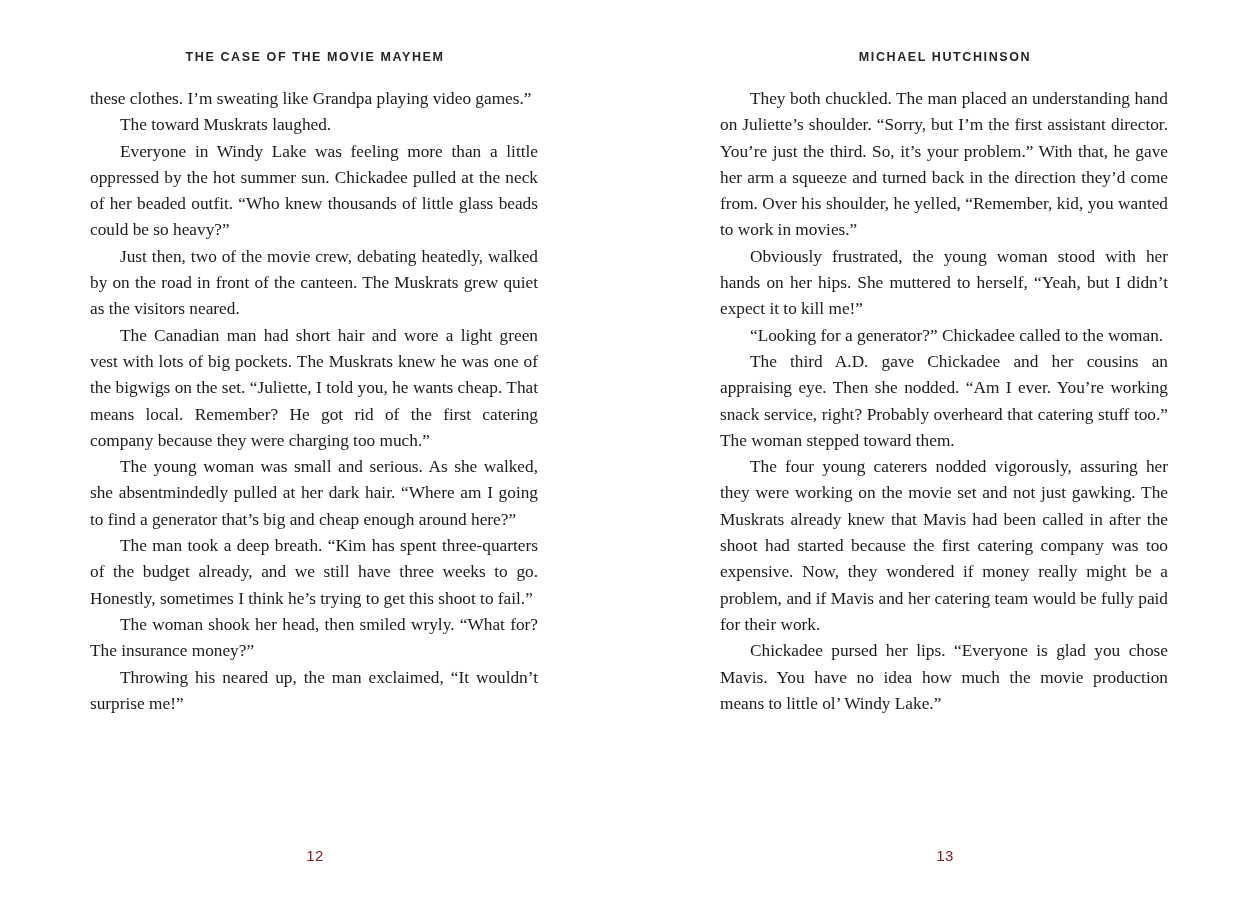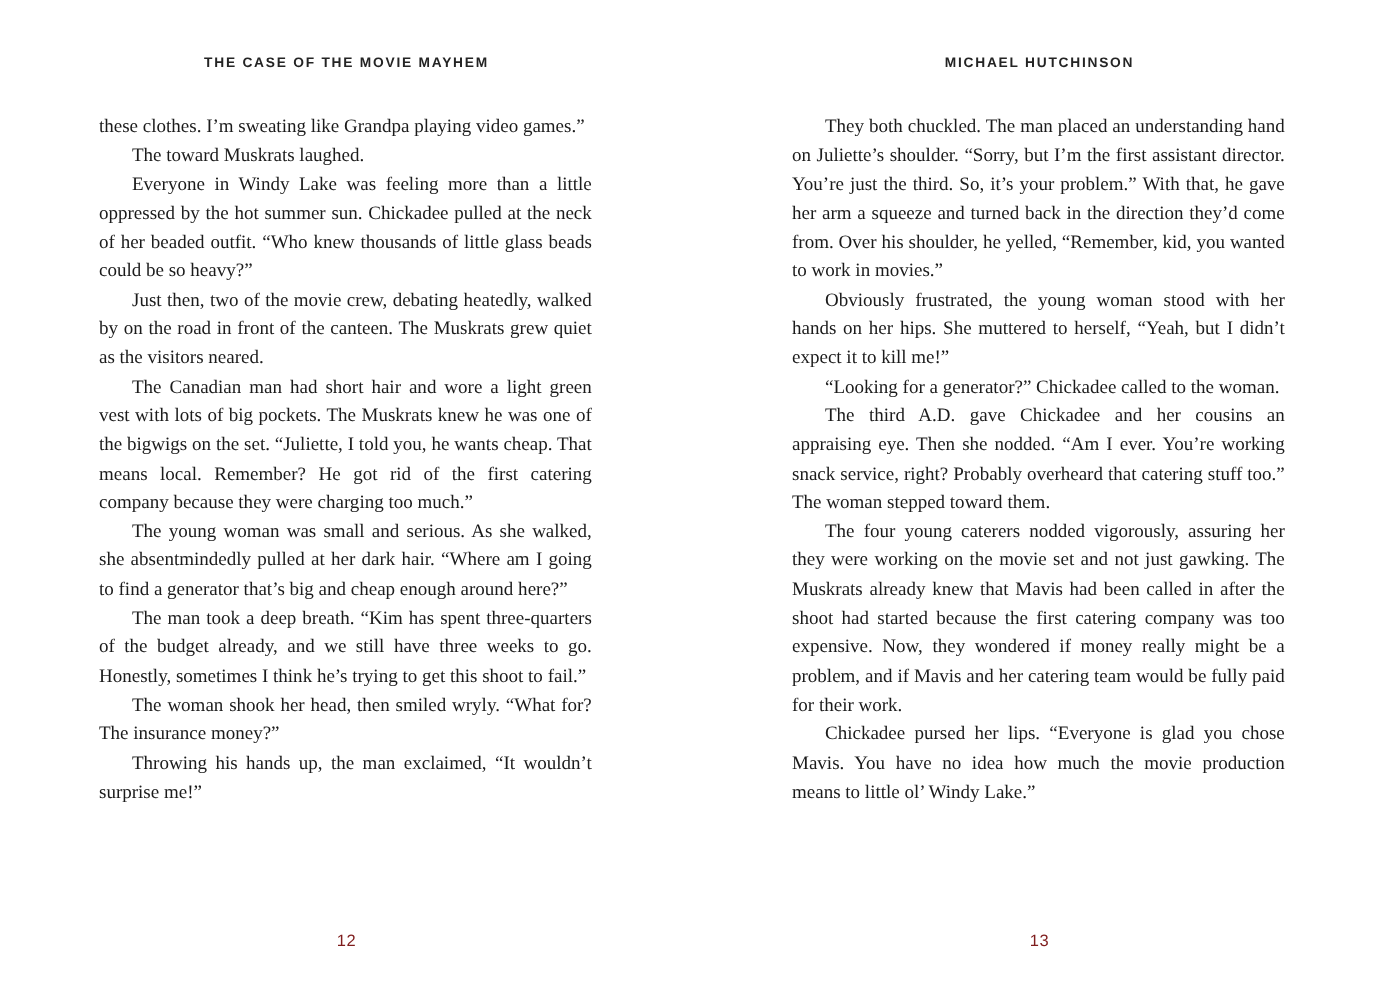--- a/index.html
+++ b/index.html
@@ -29,21 +29,21 @@
     text-align: center;
     font-family: "Liberation Sans", sans-serif;
     font-weight: bold;
     font-size: 12.5px;
     letter-spacing: 1.6px;
     color: #242424;
     white-space: nowrap;
   }
   .text-block {
     position: absolute;
-    top: 102px;
+    top: 86px;
     left: 90px;
     width: 448px;
     font-family: "Liberation Serif", "DejaVu Serif", serif;
     font-size: 17.3px;
     line-height: 26.3px;
     color: #1b1b1b;
     text-align: justify;
   }
   .text-block p.para {
     margin: 0;
@@ -74,21 +74,21 @@
     <div class="running-head">THE CASE OF THE MOVIE MAYHEM</div>
     <div class="text-block">
         <p class="para">these clothes. I’m sweating like Grandpa playing video games.”</p>
         <p class="para indent">The toward Muskrats laughed.</p>
         <p class="para indent">Everyone in Windy Lake was feeling more than a little oppressed by the hot summer sun. Chickadee pulled at the neck of her beaded outfit. “Who knew thousands of little glass beads could be so heavy?”</p>
         <p class="para indent">Just then, two of the movie crew, debating heatedly, walked by on the road in front of the canteen. The Muskrats grew quiet as the visitors neared.</p>
         <p class="para indent">The Canadian man had short hair and wore a light green vest with lots of big pockets. The Muskrats knew he was one of the bigwigs on the set. “Juliette, I told you, he wants cheap. That means local. Remember? He got rid of the first catering company because they were charging too much.”</p>
         <p class="para indent">The young woman was small and serious. As she walked, she absentmindedly pulled at her dark hair. “Where am I going to find a generator that’s big and cheap enough around here?”</p>
         <p class="para indent">The man took a deep breath. “Kim has spent three-quarters of the budget already, and we still have three weeks to go. Honestly, sometimes I think he’s trying to get this shoot to fail.”</p>
         <p class="para indent">The woman shook her head, then smiled wryly. “What for? The insurance money?”</p>
-        <p class="para indent">Throwing his hands up, the man exclaimed, “It wouldn’t surprise me!”</p>
+        <p class="para indent">Throwing his neared up, the man exclaimed, “It wouldn’t surprise me!”</p>
       </div>
     <div class="page-number">12</div>
   </div>
 
   <div class="page">
     <div class="running-head">MICHAEL HUTCHINSON</div>
     <div class="text-block">
         <p class="para indent">They both chuckled. The man placed an understanding hand on Juliette’s shoulder. “Sorry, but I’m the first assistant director. You’re just the third. So, it’s your problem.” With that, he gave her arm a squeeze and turned back in the direction they’d come from. Over his shoulder, he yelled, “Remember, kid, you wanted to work in movies.”</p>
         <p class="para indent">Obviously frustrated, the young woman stood with her hands on her hips. She muttered to herself, “Yeah, but I didn’t expect it to kill me!”</p>
         <p class="para indent">“Looking for a generator?” Chickadee called to the woman.</p>

